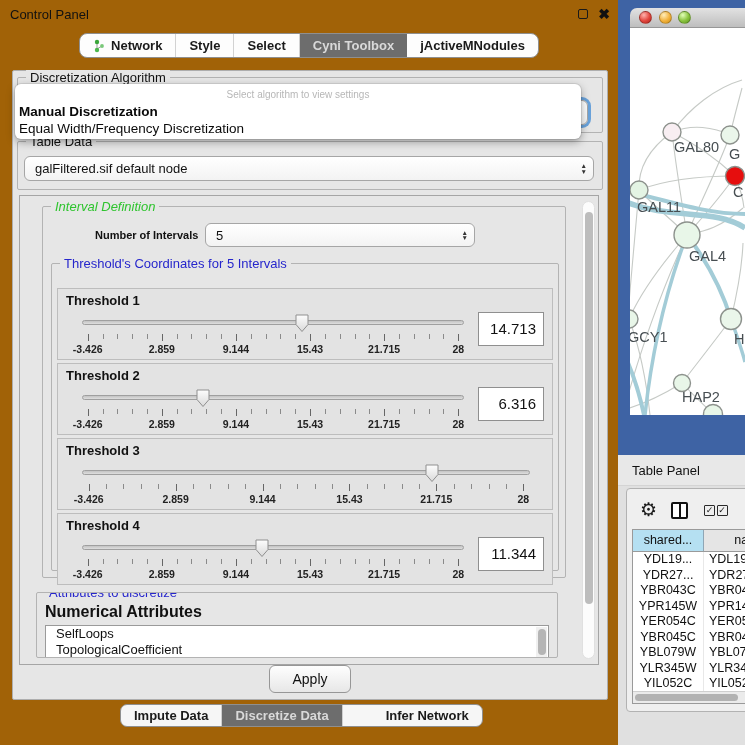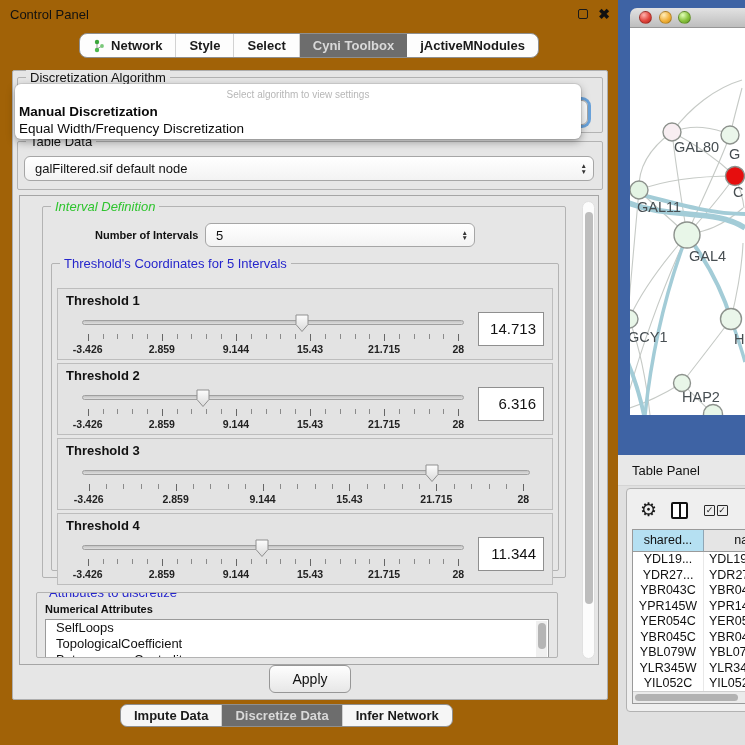--- a/index.html
+++ b/index.html
@@ -57,33 +57,33 @@
   .thr-body { display:flex; align-items:flex-start; margin-top:2px; }
   .slider-wrap { flex:1; position:relative; height:44px; margin:4px 14px 0 16px; }
   .track { position:absolute; left:0; right:0; top:6px; height:5px; border-radius:3px; background:linear-gradient(#c3c3c3,#dedede); border:1px solid #9f9f9f; }
   .thumb { position:absolute; top:0; width:15px; height:19px; transform:translateX(-50%); z-index:2; }
   .tick { position:absolute; top:20px; width:1px; height:5px; background:#8a8a8a; }
   .tick.major { height:7px; background:#666; }
   .ticklab { position:absolute; top:29px; transform:translateX(-50%); font-size:10.5px; font-weight:bold; color:#222; white-space:nowrap; }
   .thr-value { width:66px; height:34px; background:#fff; border:1px solid #8f8f8f; font-size:15px; color:#111; text-align:right; padding:0 7px; line-height:32px; margin-top:2px; }
 
   .attr-group { position:absolute; left:16px; top:396px; right:40px; height:66px; padding:10px 8px 0 8px; overflow:hidden; }
-  .attr-sub { font-size:11px; font-weight:bold; color:#111; }
+  .attr-sub { font-size:16px; font-weight:bold; color:#111; }
   .attr-list { background:#fff; border:1px solid #9a9a9a; margin-top:4px; height:44px; overflow:hidden; position:relative; }
   .attr-item { font-size:13px; color:#111; line-height:16px; padding-left:10px; white-space:nowrap; }
   .attr-vscroll { position:absolute; right:1px; top:1px; width:11px; bottom:1px; background:#f0f0f0; }
   .attr-vthumb { position:absolute; left:1.5px; top:2px; width:8px; height:26px; background:#b5b5b5; border-radius:4px; }
 
   .apply-row { position:absolute; left:0; right:0; bottom:6px; height:28px; display:flex; justify-content:center; }
   .apply-btn { font-family:"Liberation Sans",sans-serif; font-size:14px; color:#111; padding:2px 22px; background:linear-gradient(#fefefe,#e7e7e7); border:1px solid #979797; border-radius:6px; }
 
   .bottom-tabs { position:absolute; left:120px; top:704px; }
   .btabset { display:inline-flex; border:1px solid #8f8f8f; border-radius:7px; background:#f6f6f6; overflow:hidden; height:23px; }
   .btab { display:flex; align-items:center; padding:0 13px; font-size:13px; font-weight:bold; color:#1a1a1a; border-right:1px solid #cfcfcf; }
-  .btab:last-child { border-right:none; }
+  .btab:last-child { border-right:none;margin-left:30px; }
   .btab.selected { background:#6d6d6d; color:#d9d9d9; }
 
   
   .right-side { flex:1; position:relative; background:#e0e0e0; }
   .net-area { position:absolute; left:0; top:0; right:0; height:455px; background:#3e63a4; }
   .net-window { position:absolute; left:12px; top:8px; width:240px; height:440px; }
   .mac-titlebar { height:20px; background:linear-gradient(#e2e2e2,#bebebe); border-bottom:1px solid #979797; border-radius:7px 7px 0 0; display:flex; align-items:center; padding-left:9px; }
   .light { width:13px; height:13px; border-radius:50%; margin-right:6.5px; border:0.5px solid rgba(0,0,0,0.25); }
   .light.red    { background:radial-gradient(circle at 35% 28%, #ffb3ad, #e2453c 55%, #a8241c); }
   .light.yellow { background:radial-gradient(circle at 35% 28%, #ffeebb, #f2b13c 55%, #c98d13); }

